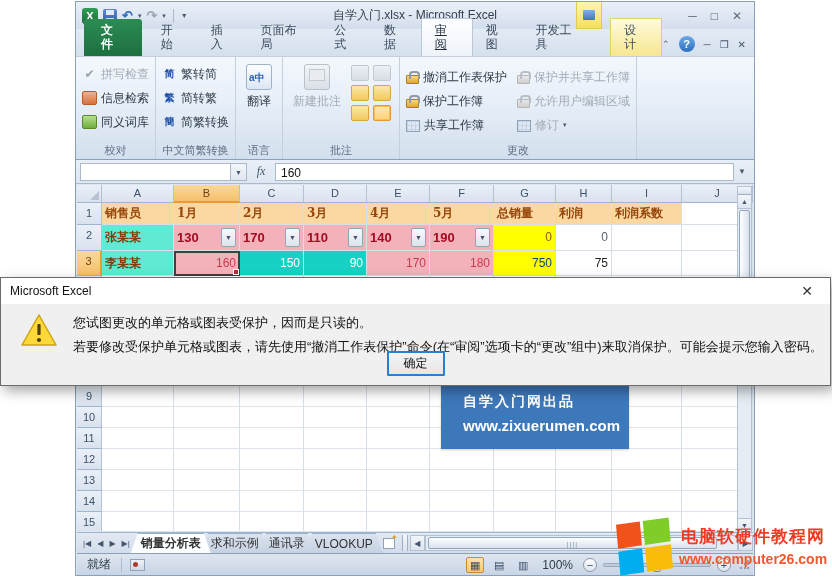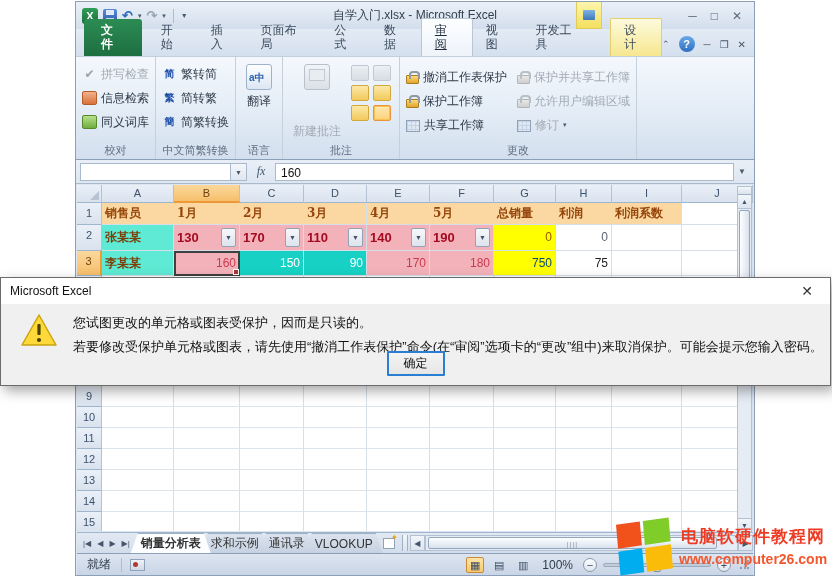--- a/index.html
+++ b/index.html
@@ -49,21 +49,21 @@
 
   
   .ribbon { position:relative; height:104px; background:linear-gradient(#f4f8fd,#e3ecf6 55%,#d3dfee);
             border-top:1px solid #c3cfdd; border-bottom:1px solid #8ba0b8; display:flex; }
   .rgroup { position:relative; height:100%; padding:4px 6px 16px; border-right:1px solid #c5d0dd; }
   .rgroup-label { position:absolute; bottom:1px; left:0; right:0; text-align:center; font-size:11px; color:#5f6e80; }
   .smallbtns { display:flex; flex-direction:column; gap:4px; padding-top:3px; }
   .sbtn { display:flex; align-items:center; gap:4px; font-size:12px; color:#2f3b49; white-space:nowrap; height:20px; }
   .sbtn.disabled { color:#a3abb5; }
   .bigbtn { display:flex; flex-direction:column; align-items:center; gap:3px; font-size:12px; color:#2f3b49; padding:3px 4px; }
-  .bigbtn.disabled { color:#a3abb5;justify-content:space-between; }
+  .bigbtn.disabled { color:#a3abb5; }
   .ic { display:inline-block; width:15px; height:14px; border-radius:2px; }
   .ic-check { color:#9aa3ad; font-size:12px; width:15px; text-align:center; }
   .ic-book-red { background:linear-gradient(#f3b18a,#d9713c); border:1px solid #b55c2c; }
   .ic-book-green { background:linear-gradient(#b8e08e,#6fae3f); border:1px solid #568a2c; }
   .ic-cn { width:15px; height:14px; font-size:10px; line-height:14px; text-align:center; color:#1d4fa8; font-weight:bold; }
   .ic-big { width:26px; height:26px; border-radius:3px; }
   .ic-translate { background:linear-gradient(#fdfeff,#dce6f2); border:1px solid #9fb2c8; position:relative; }
   .ic-translate::after { content:"a中"; position:absolute; left:2px; top:6px; font-size:10px; color:#2d63b0; font-weight:bold; }
   .ic-newcomment { background:linear-gradient(#f2f4f7,#dbe0e7); border:1px solid #b9c0c9; position:relative; }
   .ic-newcomment::after { content:""; position:absolute; left:4px; top:4px; right:4px; bottom:8px; background:#e9ecf0; border:1px solid #c3c9d1; }
@@ -595,20 +595,24 @@
             <span class="cell ce"></span>
             <span class="cell cf"></span>
             <span class="cell cg"></span>
             <span class="cell ch"></span>
             <span class="cell ci"></span>
             <span class="cell cj"></span>
           </div>
         </div>
     </div>
 
+    <div class="promo">
+      <div class="p1">自学入门网出品</div>
+      <div class="p2">www.zixuerumen.com</div>
+    </div>
 
     <div class="vscroll">
       <div class="vs-split"></div>
       <div class="vs-btn">▲</div>
       <div class="vs-thumb"></div>
       <div class="vs-track"></div>
       <div class="vs-btn down">▼</div>
     </div>
 
     <div class="sheetbar">

